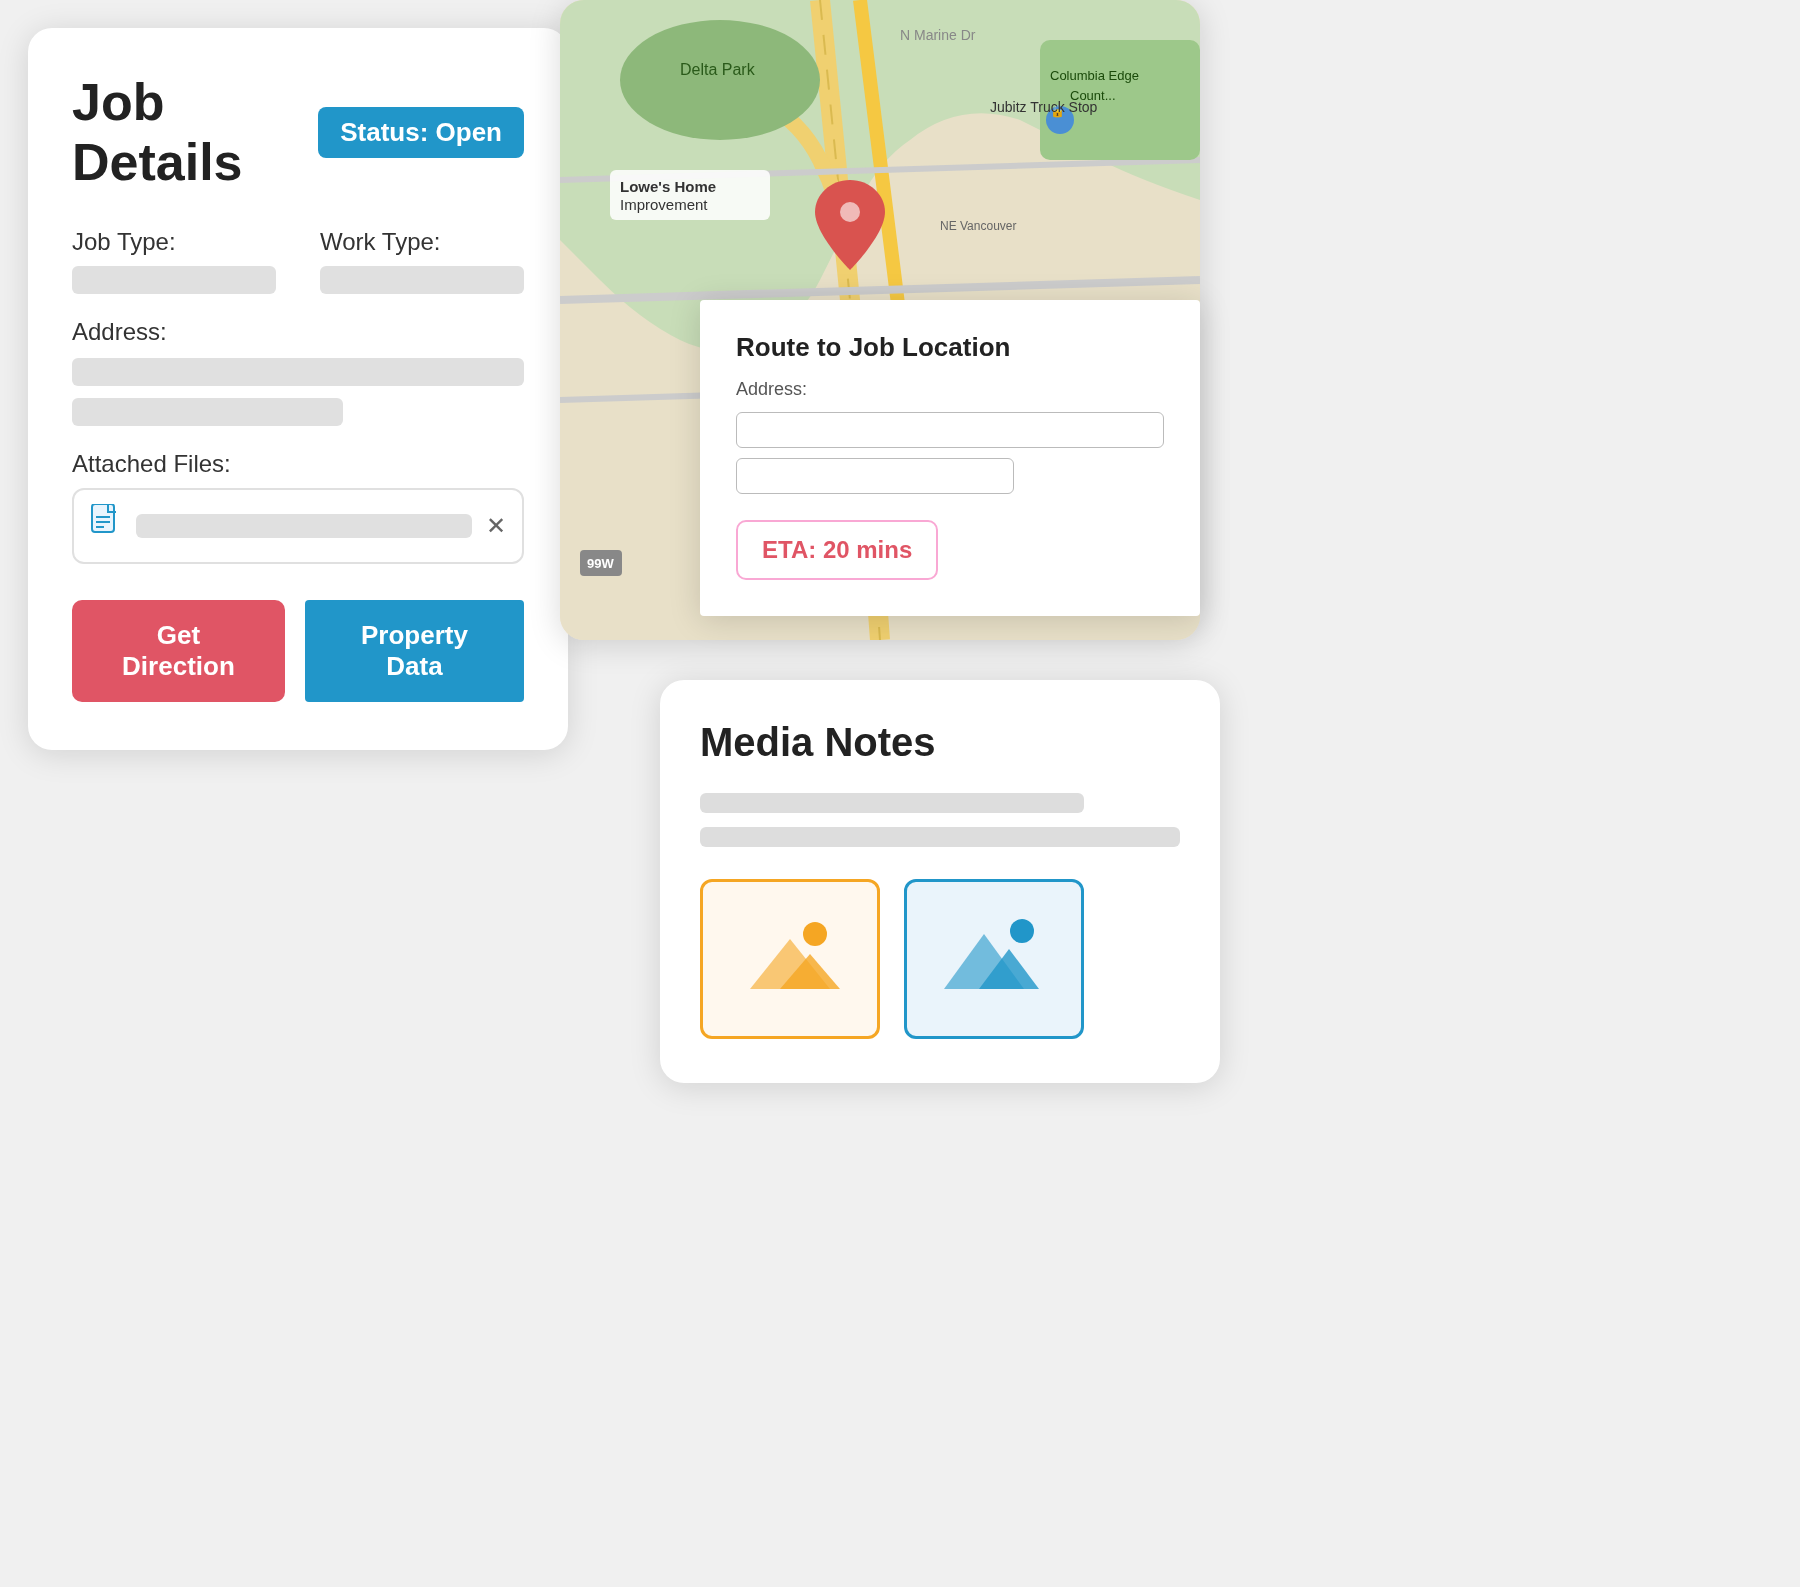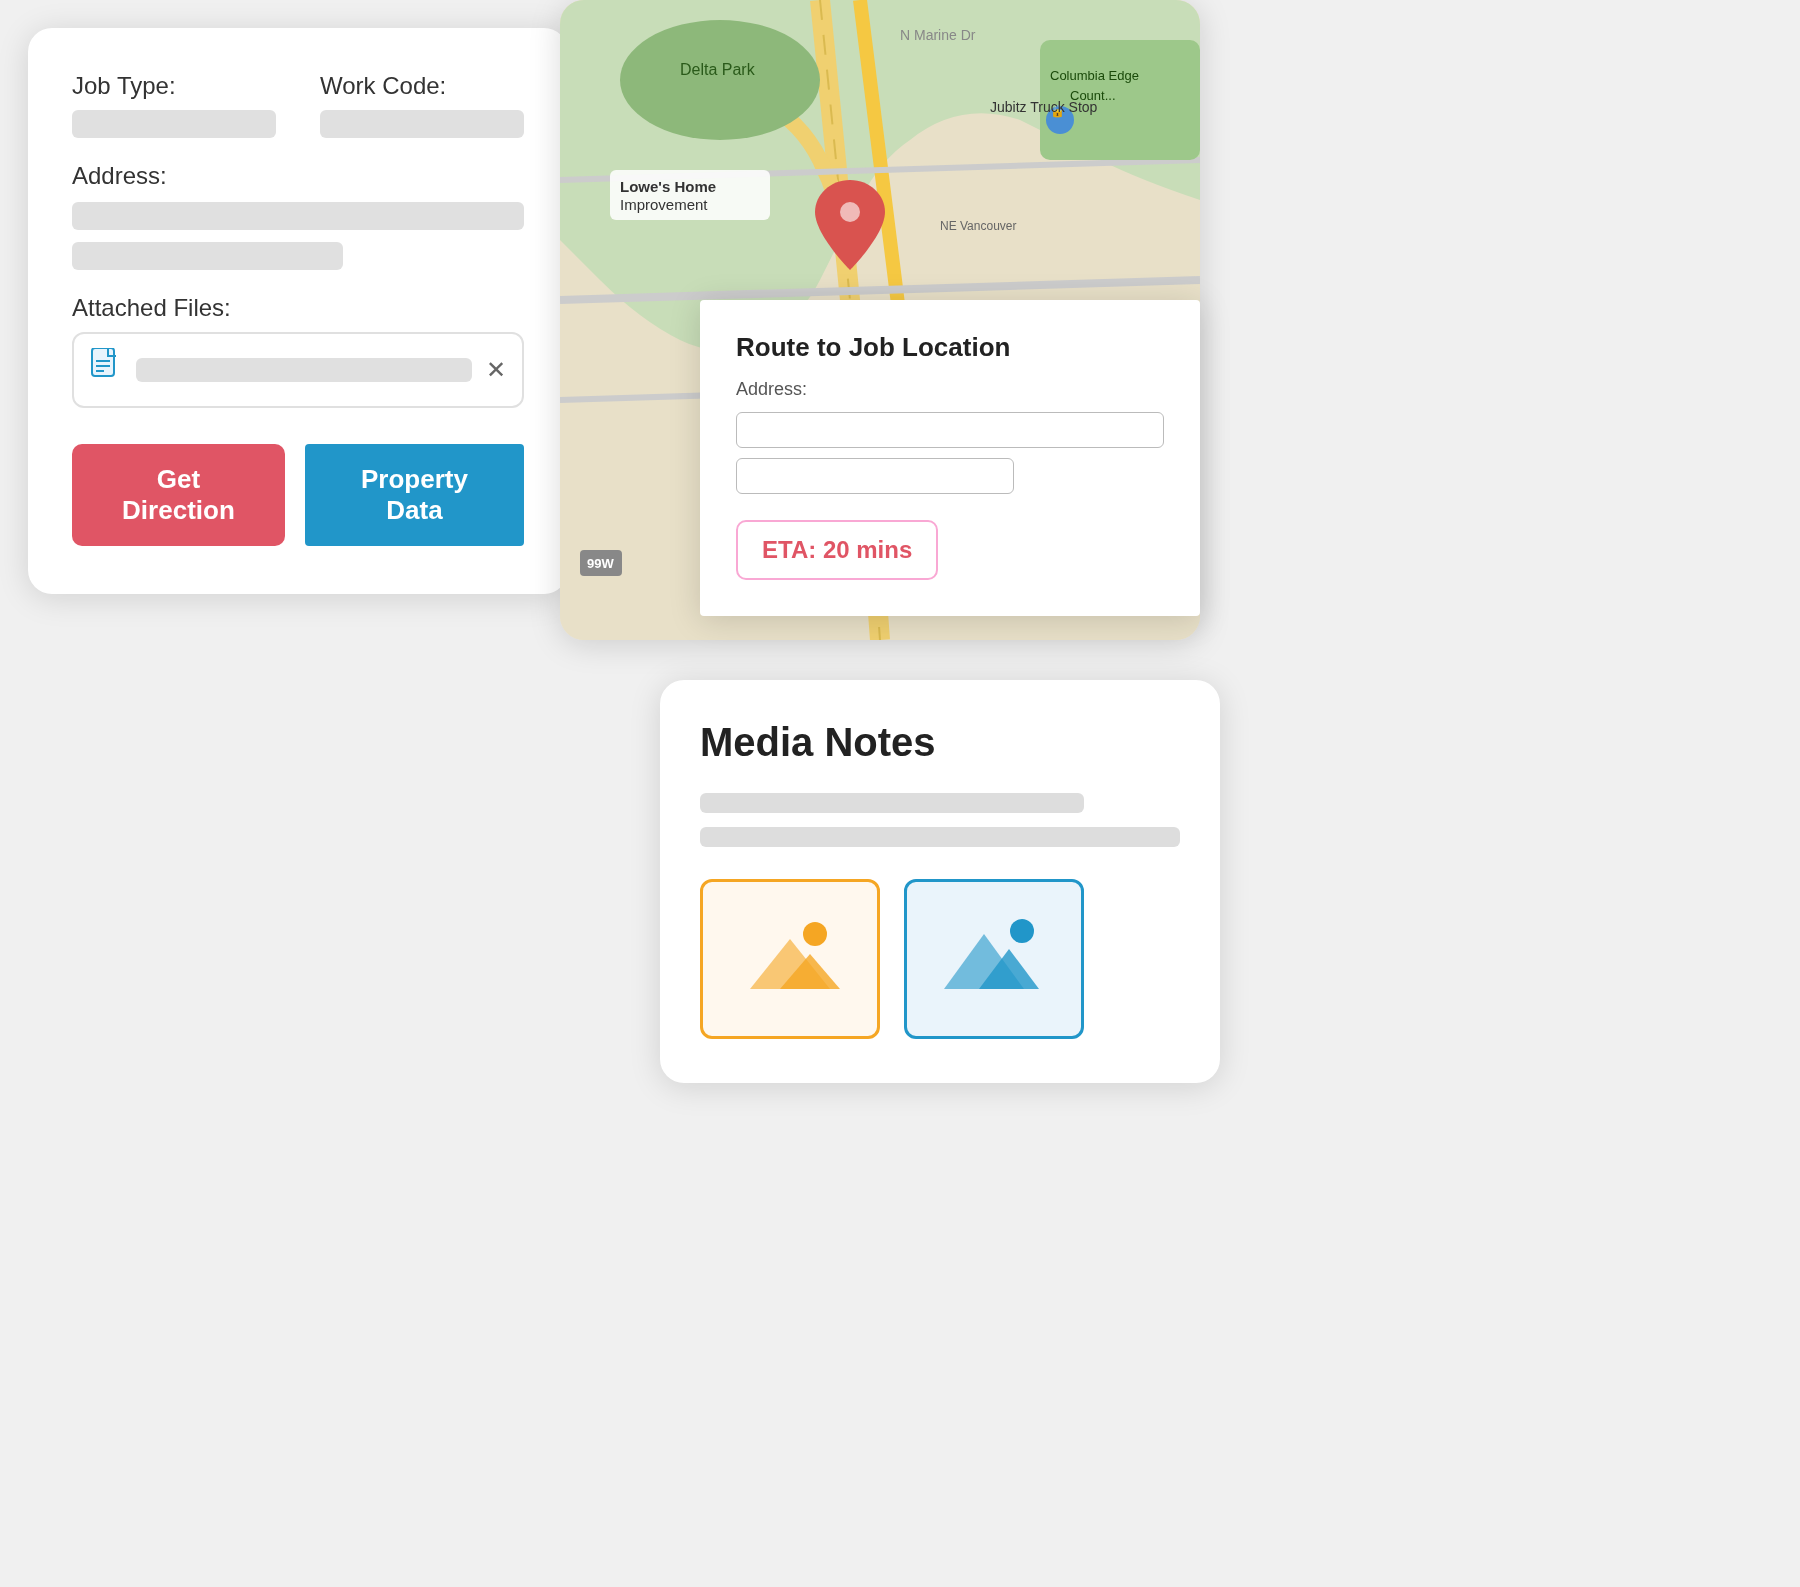--- a/index.html
+++ b/index.html
@@ -287,28 +287,35 @@
 
     .media-image-placeholder.blue {
       border-color: #2196c9;
       background: #eaf4fb;
     }
   </style>
 </head>
 <body>
 
 <div class="job-details-card">
+  <div class="card-header">
+    <h1 class="card-title">Job Details</h1>
+    <div class="status-badge">
+      <span>Status:</span>
+      <span>Open</span>
+    </div>
+  </div>
 
   <div class="field-row">
     <div class="field-group">
       <div class="field-label">Job Type:</div>
       <div class="field-bar"></div>
     </div>
     <div class="field-group">
-      <div class="field-label">Work Code:</div>
+      <div class="field-label">Work Type:</div>
       <div class="field-bar"></div>
     </div>
   </div>
 
   <div class="field-section">
     <div class="field-label">Address:</div>
     <div class="field-bars-stack">
       <div class="field-bar"></div>
       <div class="field-bar short"></div>
     </div>

